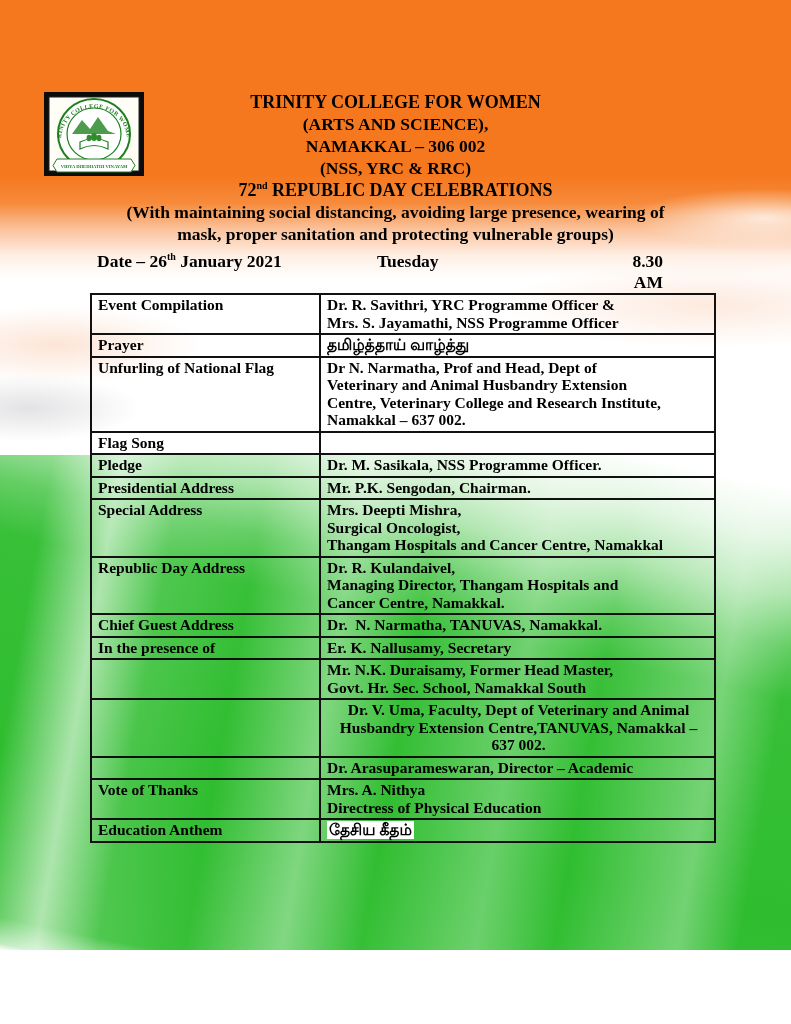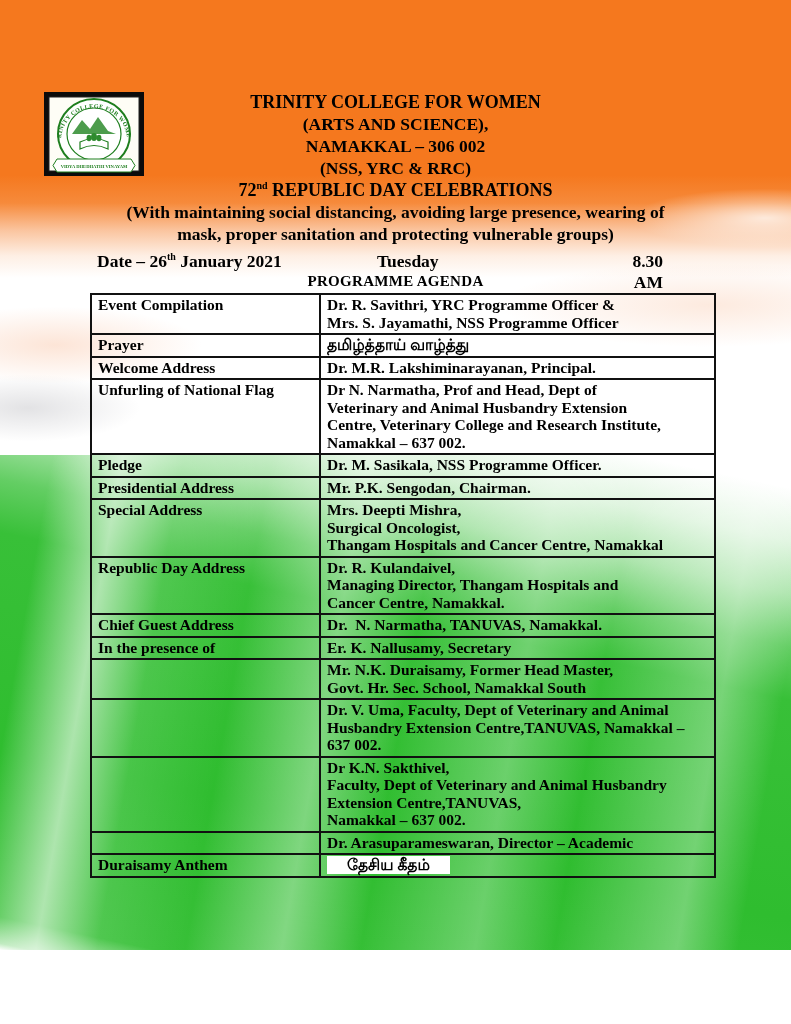--- a/index.html
+++ b/index.html
@@ -64,24 +64,24 @@
   }
   table.agenda td{
     border:2px solid #111;vertical-align:top;
     padding:1px 4px 2px 6px;
     font-size:15.5px;line-height:17.5px;
     white-space:pre-line;
   }
   td.ev{width:217px;}
   td.dt{width:383px;padding-left:8px;}
   .f13{font-size:13px;line-height:16px;border-radius:11px;}
-  .f14{font-size:14px;line-height:17px;}
+  .f14{font-size:14px;line-height:17px;text-align:center;}
   .f145{font-size:14.5px;line-height:17px;}
   .f15{font-size:15px;line-height:17.5px;}
-  .hl{background:#fff;padding:0 20px;display:inline-block;}
+  .hl{background:#fff;padding:0 2px;display:inline-block;}
 </style>
 </head>
 <body>
 
 <div class="page">
 
   <div class="bg-saffron"></div>
   <div class="bg-clouds"></div>
   <div class="bg-green"></div>
 
@@ -113,45 +113,44 @@
     <div class="h-line h-event"><span>72</span><sup class="sp">nd</sup><span> REPUBLIC DAY CELEBRATIONS</span></div>
     <div class="covid">(With maintaining social distancing, avoiding large presence, wearing of</div>
     <div class="covid">mask, proper sanitation and protecting vulnerable groups)</div>
   </div>
 
   <div class="sched">
     <span class="d"><span>Date – 26</span><sup class="sp">th</sup><span> January 2021</span></span>
     <span class="w">Tuesday</span>
     <span class="t">8.30 AM</span>
   </div>
-  <div class="agenda-title">PROGRAMME AGENDA</div>
 
   <table class="agenda">
     <tbody>
       <tr>
           <td class="ev">Event Compilation</td>
           <td class="dt">Dr. R. Savithri, YRC Programme Officer &amp;
 Mrs. S. Jayamathi, NSS Programme Officer</td>
         </tr>
       <tr>
           <td class="ev">Prayer</td>
           <td class="dt">தமிழ்த்தாய் வாழ்த்து</td>
-        </tr>
-      <tr>
-          <td class="ev">Welcome Address</td>
-          <td class="dt">Dr. M.R. Lakshiminarayanan, Principal.</td>
         </tr>
       <tr>
           <td class="ev f13">Unfurling of National Flag</td>
           <td class="dt">Dr N. Narmatha, Prof and Head, Dept of
 Veterinary and Animal Husbandry Extension
 Centre, Veterinary College and Research Institute,
 Namakkal – 637 002.</td>
         </tr>
       <tr>
+          <td class="ev">Flag Song</td>
+          <td class="dt"></td>
+        </tr>
+      <tr>
           <td class="ev">Pledge</td>
           <td class="dt">Dr. M. Sasikala, NSS Programme Officer.</td>
         </tr>
       <tr>
           <td class="ev">Presidential Address</td>
           <td class="dt">Mr. P.K. Sengodan, Chairman.</td>
         </tr>
       <tr>
           <td class="ev f13">Special Address</td>
           <td class="dt f145">Mrs. Deepti Mishra,
@@ -178,29 +177,27 @@
 Govt. Hr. Sec. School, Namakkal South</td>
         </tr>
       <tr>
           <td class="ev"></td>
           <td class="dt f14">Dr. V. Uma, Faculty, Dept of Veterinary and Animal
 Husbandry Extension Centre,TANUVAS, Namakkal –
 637 002.</td>
         </tr>
       <tr>
           <td class="ev"></td>
-          <td class="dt f14">Dr K.N. Sakthivel,
-Faculty, Dept of Veterinary and Animal Husbandry
-Extension Centre,TANUVAS,
-Namakkal – 637 002.</td>
-        </tr>
-      <tr>
-          <td class="ev"></td>
           <td class="dt">Dr. Arasuparameswaran, Director – Academic</td>
         </tr>
       <tr>
-          <td class="ev">Duraisamy Anthem</td>
+          <td class="ev">Vote of Thanks</td>
+          <td class="dt">Mrs. A. Nithya
+Directress of Physical Education</td>
+        </tr>
+      <tr>
+          <td class="ev">Education Anthem</td>
           <td class="dt"><span class="hl">தேசிய கீதம்</span></td>
         </tr>
     </tbody>
   </table>
 
 </div>
 
 </body></html>

